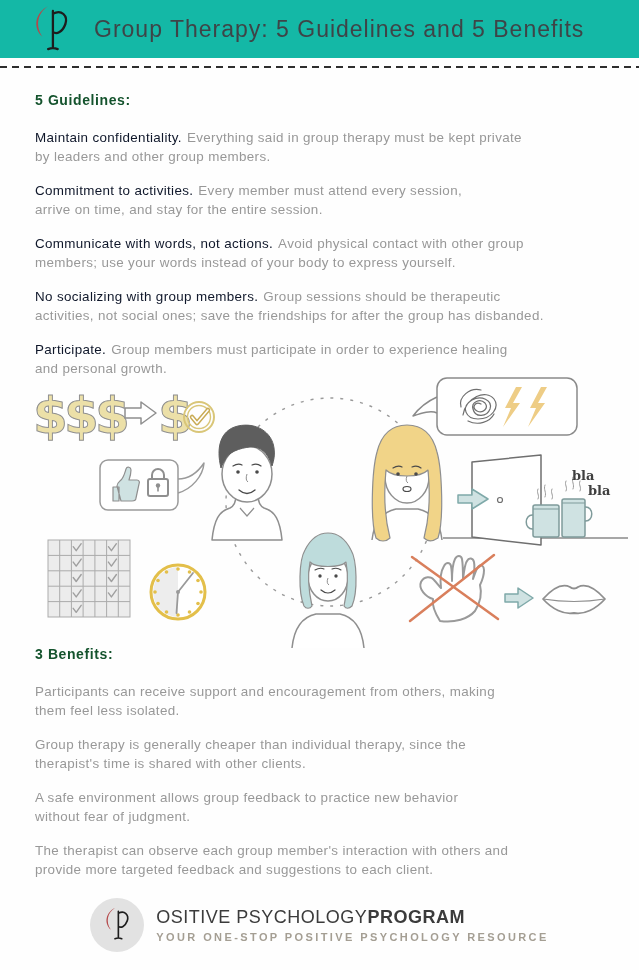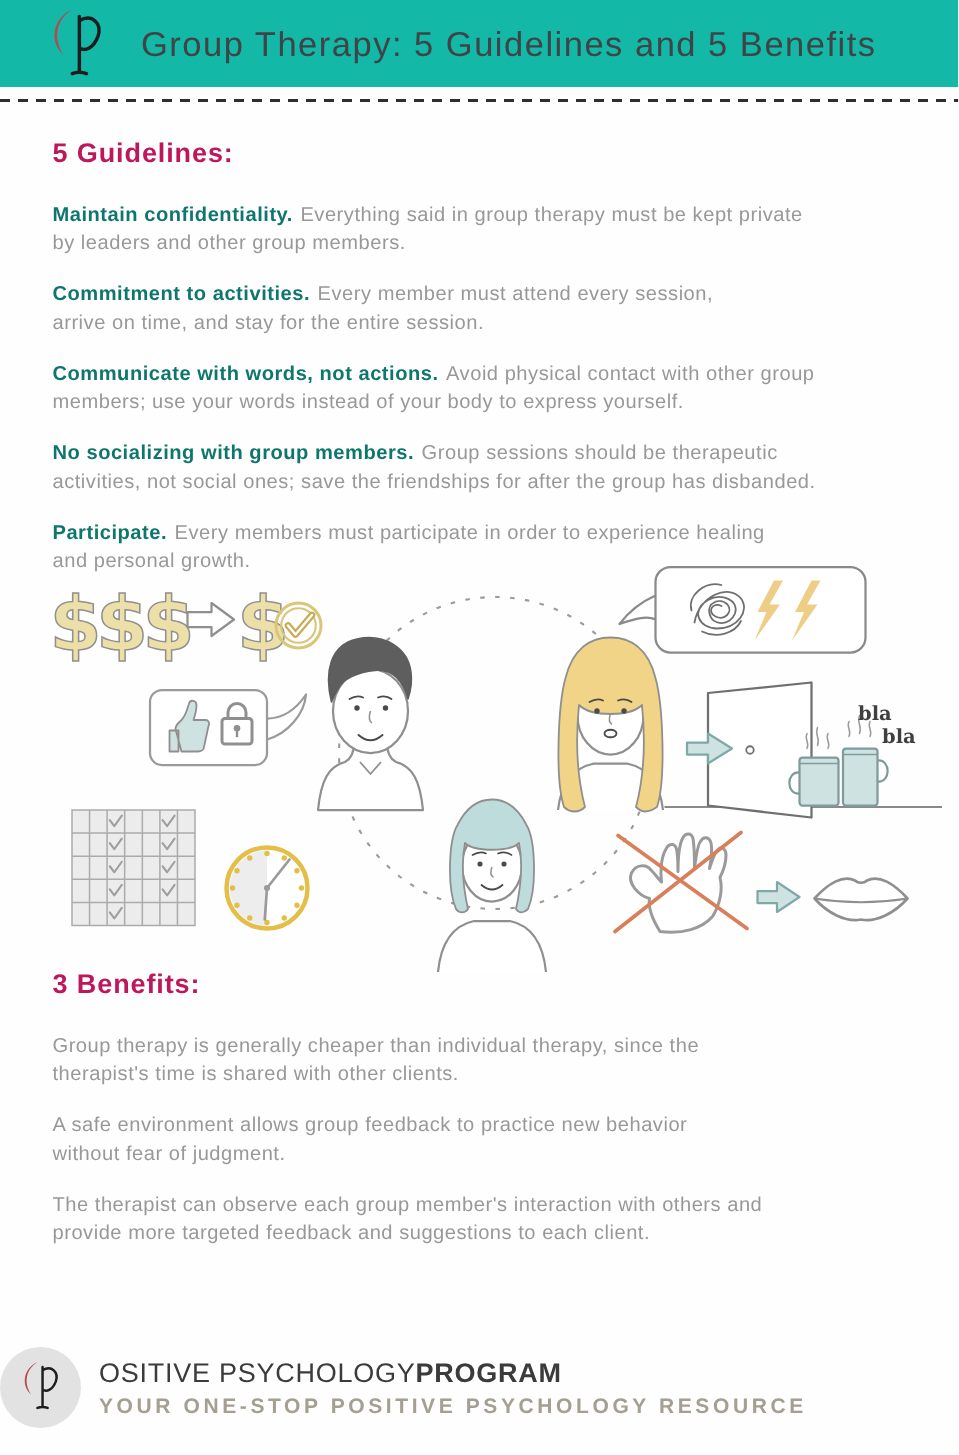--- a/index.html
+++ b/index.html
@@ -12,37 +12,37 @@
   .logo{position:absolute;left:30px;top:4px;width:42px;height:52px;}
   .title{position:absolute;left:94px;top:0;width:530px;height:58px;display:flex;align-items:center;
          font-size:23px;color:#3e4447;letter-spacing:1px;font-weight:400;}
   .divider{position:absolute;top:66px;left:0;width:639px;height:2px;
            background:repeating-linear-gradient(90deg,#2e2e2e 0 7px,transparent 7px 12px);}
 
   
   .textblock{position:absolute;left:35px;width:585px;}
   .guidelines{top:92px;}
   .benefits{top:646px;}
-  .sec-heading{font-size:18px;font-weight:700;color:#be185d;letter-spacing:.6px;margin:0 0 20px 0;}
+  .sec-heading{font-size:14px;font-weight:700;color:#14532d;letter-spacing:.6px;margin:0 0 20px 0;}
   .para{font-size:13.4px;line-height:19px;letter-spacing:.35px;color:#989898;
         margin:0 0 15px 0;white-space:pre-line;}
-  .para strong{color:#0f766e;font-weight:700;margin-right:5px;white-space:normal;}
+  .para strong{color:#0f172a;font-weight:400;margin-right:5px;white-space:normal;}
 
   
   .illustration{position:absolute;top:375px;left:0;width:639px;height:274px;}
 
   
-  .footer{position:absolute;top:898px;left:0;width:639px;display:flex;
+  .footer{position:absolute;top:898px;left:0;width:639px;display:flex;justify-content:center;
           align-items:center;gap:12px;}
   .footer-badge{width:54px;height:54px;border-radius:50%;background:#e2e2e2;
                 display:flex;align-items:center;justify-content:center;}
   .footer-badge svg{width:30px;height:38px;}
   .brandline{font-size:18px;color:#3b3b3b;letter-spacing:.5px;font-weight:400;}
   .brandline b{font-weight:700;}
-  .tagline{font-size:14px;color:#a49e93;letter-spacing:2.4px;margin-top:3px;font-weight:700;}
+  .tagline{font-size:11px;color:#a49e93;letter-spacing:2.4px;margin-top:3px;font-weight:700;}
 </style>
 </head>
 <body>
 
 <div class="page">
 
   <div class="header">
     <svg class="logo" viewBox="0 0 44 54">
       <path d="M19,2 C6,8 2,24 13,34 C5,22 8,9 19,2 Z" fill="#b5494b"></path>
       <path d="M24,7 L24,46 M19,47 Q24,45 29,47 M24,10 C33,5 40,12 37,21 C34,29 28,32 24,29" fill="none" stroke="#1d1d1d" stroke-width="2.4" stroke-linecap="round"></path>
@@ -54,21 +54,21 @@
   <div class="textblock guidelines">
     <p class="sec-heading">5 Guidelines:</p>
     <p class="para"><strong>Maintain confidentiality.</strong><span>Everything said in group therapy must be kept private
 by leaders and other group members.</span></p>
     <p class="para"><strong>Commitment to activities.</strong><span>Every member must attend every session,
 arrive on time, and stay for the entire session.</span></p>
     <p class="para"><strong>Communicate with words, not actions.</strong><span>Avoid physical contact with other group
 members; use your words instead of your body to express yourself.</span></p>
     <p class="para"><strong>No socializing with group members.</strong><span>Group sessions should be therapeutic
 activities, not social ones; save the friendships for after the group has disbanded.</span></p>
-    <p class="para"><strong>Participate.</strong><span>Every members must participate in order to experience healing
+    <p class="para"><strong>Participate.</strong><span>Group members must participate in order to experience healing
 and personal growth.</span></p>
   </div>
 
   <svg class="illustration" viewBox="0 0 639 274">
 
     <circle cx="330" cy="127" r="104" fill="none" stroke="#9a9a9a" stroke-width="1.4" stroke-dasharray="3 7"></circle>
 
     <g font-family="DejaVu Sans, sans-serif" font-weight="bold" font-size="50">
       <text x="33" y="58" fill="#ece0a8" stroke="#909090" stroke-width="1">$</text>
       <text x="64" y="58" fill="#ece0a8" stroke="#909090" stroke-width="1">$</text>
@@ -212,20 +212,22 @@
     </g>
     <path d="M505,219 h13 v-6 l15,10 -15,10 v-6 h-13 z" fill="#cfe2e2" stroke="#7fa9a9" stroke-width="1.5" stroke-linejoin="round"></path>
     <g>
       <path d="M543,224 C552,214 562,208 570,212 C572,214 576,214 578,212 C586,208 596,214 605,224 C596,234 584,240 574,238 C564,240 552,234 543,224 Z" fill="#ffffff" stroke="#8f8f8f" stroke-width="1.8" stroke-linejoin="round"></path>
       <path d="M543,224 Q574,229 605,224" fill="none" stroke="#8f8f8f" stroke-width="1.2"></path>
     </g>
   </svg>
 
   <div class="textblock benefits">
     <p class="sec-heading">3 Benefits:</p>
+    <p class="para">Participants can receive support and encouragement from others, making
+them feel less isolated.</p>
     <p class="para">Group therapy is generally cheaper than individual therapy, since the
 therapist's time is shared with other clients.</p>
     <p class="para">A safe environment allows group feedback to practice new behavior
 without fear of judgment.</p>
     <p class="para">The therapist can observe each group member's interaction with others and
 provide more targeted feedback and suggestions to each client.</p>
   </div>
 
   <div class="footer">
     <div class="footer-badge">

